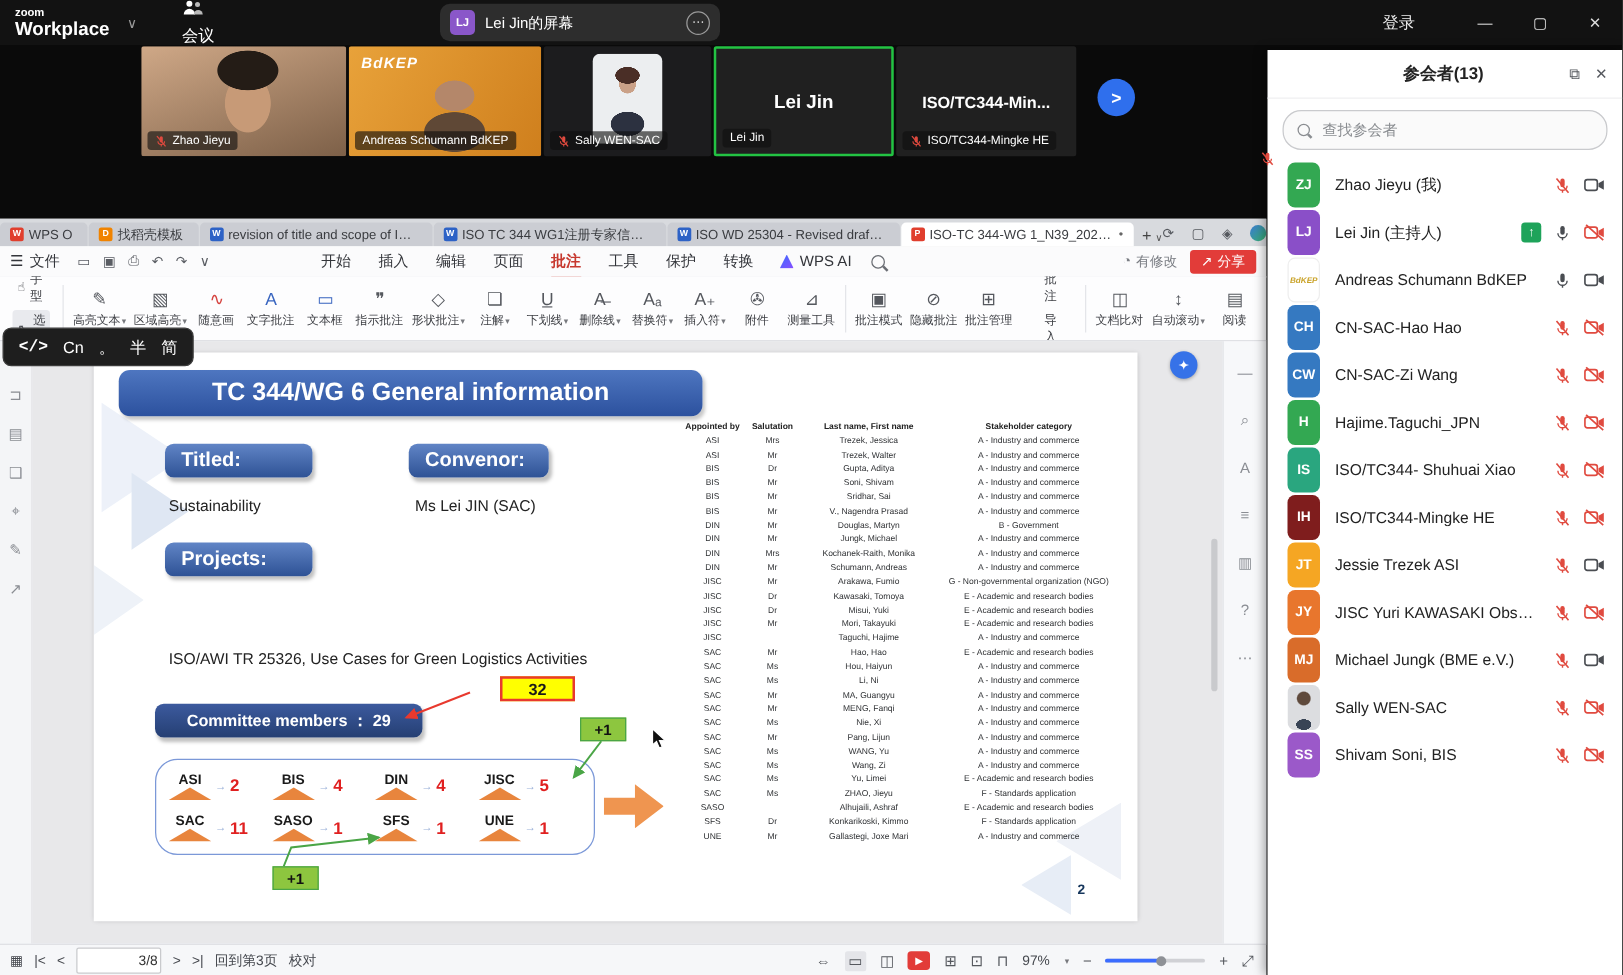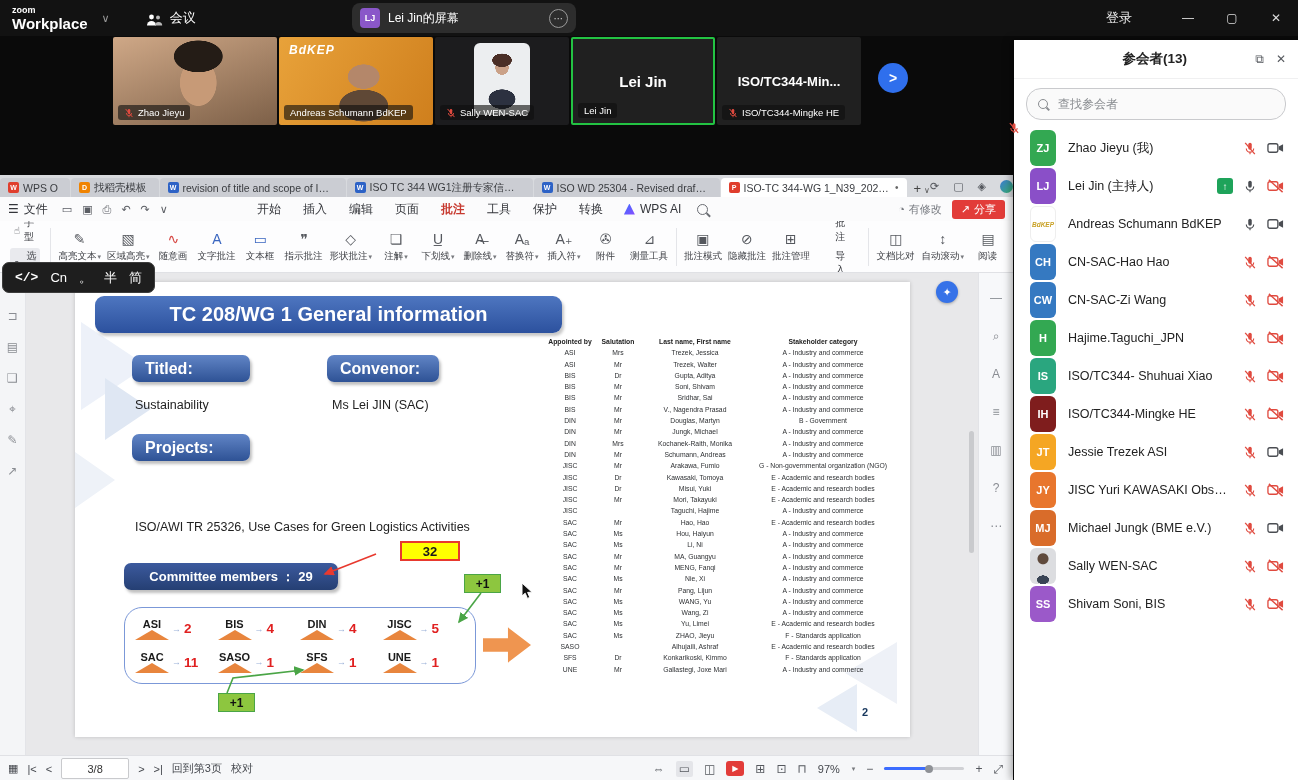--- a/index.html
+++ b/index.html
@@ -4,21 +4,21 @@
 <style>
   html,body{margin:0;padding:0;background:#000;}
   body{font-family:"Liberation Sans","DejaVu Sans",sans-serif;}
   #stage{position:relative;width:1298px;height:780px;overflow:hidden;background:#0a0a0a;}
   
   .topbar{position:absolute;left:0;top:0;width:1298px;height:36px;background:#121212;display:flex;align-items:center;}
   .brand{margin-left:12px;color:#fff;line-height:1;}
   .brand .z-small{font-size:9px;font-weight:bold;}
   .brand .z-big{font-size:15px;font-weight:bold;margin-top:1px;}
   .tb-caret{color:#9a9a9a;font-size:11px;margin-left:14px;}
-  .meet-tab{display:flex;align-items:flex-end;gap:7px;margin-left:36px;color:#fff;font-size:13px;}
+  .meet-tab{display:flex;align-items:flex-start;gap:7px;margin-left:36px;color:#fff;font-size:13px;flex-direction:column;}
   .screen-pill{position:absolute;left:352px;top:3px;width:224px;height:30px;background:#2d2d2d;border-radius:8px;display:flex;align-items:center;padding:0 8px;box-sizing:border-box;}
   .lj-avatar{width:20px;height:20px;border-radius:4px;background:#8a57c9;color:#fff;font-size:9px;font-weight:bold;display:flex;align-items:center;justify-content:center;}
   .screen-pill .stxt{color:#fff;font-size:12px;margin-left:8px;flex:1;white-space:nowrap;overflow:hidden;}
   .pill-ellipsis{width:17px;height:17px;border:1px solid #9a9a9a;border-radius:50%;color:#cfcfcf;font-size:10px;display:flex;align-items:center;justify-content:center;}
   .tb-right{position:absolute;right:0;top:0;height:36px;display:flex;align-items:center;gap:0;}
   .tb-login{color:#eee;font-size:13px;margin-right:34px;}
   .winbtn{width:44px;height:36px;color:#ddd;font-size:12px;display:flex;align-items:center;justify-content:center;}
   
   .vstrip{position:absolute;left:113px;top:37px;height:88px;display:flex;gap:2px;}
   .vtile{position:relative;height:88px;background:#202020;border-radius:2px;overflow:hidden;}
@@ -117,21 +117,21 @@
   .conn{position:absolute;left:0;top:0;pointer-events:none;}
   .pagenum{position:absolute;left:787px;top:424px;font-size:11px;font-weight:bold;color:#16365c;}
   
   .mtable{position:absolute;left:468px;top:54px;width:352px;font-size:6.8px;color:#2e3033;}
   .mt-row{display:grid;grid-template-columns:54px 42px 112px 144px;align-items:center;line-height:11.3px;text-align:center;}
   .mt-head{font-weight:bold;color:#222;}
   .cursor{position:absolute;z-index:9;}
   
   .statusbar{position:absolute;left:0;top:580px;width:1013px;height:25px;background:#f6f7f9;border-top:1px solid #e0e1e5;display:flex;align-items:center;font-size:11px;color:#45484e;}
   .sb-left{display:flex;align-items:center;gap:9px;margin-left:8px;}
-  .sb-page{width:62px;height:17px;background:#fff;border:1px solid #c9cacd;border-radius:2px;text-align:center;font-size:11px;color:#333;}
+  .sb-page{width:62px;height:17px;background:#fff;border:1px solid #c9cacd;border-radius:2px;text-align:right;font-size:11px;color:#333;}
   .sb-right{margin-left:auto;display:flex;align-items:center;gap:11px;padding-right:10px;}
   .sb-right .gi{font-size:12px;color:#55585e;}
   .playbtn{width:18px;height:15px;background:#e23c39;border-radius:3px;color:#fff;font-size:8px;display:flex;align-items:center;justify-content:center;}
   .zslider{position:relative;width:80px;height:3px;background:#d0d1d5;border-radius:2px;}
   .zslider .fill{position:absolute;left:0;top:0;height:3px;width:44px;background:#3b6cff;border-radius:2px;}
   .zslider .knob{position:absolute;left:41px;top:-2.5px;width:8px;height:8px;border-radius:50%;background:#8e9196;}
   
   .panel{position:absolute;left:1014px;top:40px;width:284px;height:740px;background:#fff;box-shadow:-3px 0 8px rgba(0,0,0,.35);}
   .panel-h{height:38px;display:flex;align-items:center;border-bottom:1px solid #f0f0f1;}
   .panel-title{flex:1;text-align:center;font-size:13.5px;font-weight:bold;color:#222;margin-left:40px;}
@@ -508,21 +508,21 @@
       <div class="ai-bubble">✦</div>
       <div class="vscroll"></div>
 
       <div class="page">
         <div class="dec" style="left:6px;top:40px;width:66px;height:88px;opacity:.8;"></div>
         <div class="dec" style="left:30px;top:96px;width:46px;height:62px;background:#dfe7f3;"></div>
         <div class="dec" style="left:0px;top:170px;width:40px;height:56px;background:#eef2f8;"></div>
         <div class="dec" style="left:770px;top:360px;width:52px;height:62px;transform:scaleX(-1);background:#eef1f7;"></div>
         <div class="dec" style="left:742px;top:402px;width:40px;height:48px;transform:scaleX(-1);background:#e7edf6;"></div>
 
-        <div class="banner">TC 208/WG 1  General information</div>
+        <div class="banner">TC 344/WG 6  General information</div>
 
         <div class="bluebtn" style="left:57px;top:73px;width:118px;">Titled:</div>
         <div class="bluebtn" style="left:252px;top:73px;width:112px;">Convenor:</div>
         <div class="slide-text" style="left:60px;top:116px;">Sustainability</div>
         <div class="slide-text" style="left:257px;top:116px;">Ms  Lei JIN (SAC)</div>
         <div class="bluebtn" style="left:57px;top:152px;width:118px;">Projects:</div>
         <div class="slide-text" style="left:60px;top:238px;width:360px;">ISO/AWI TR 25326, Use Cases for Green Logistics Activities</div>
 
         <div class="committee">Committee members ： 29</div>
         <div class="box32">32</div>

